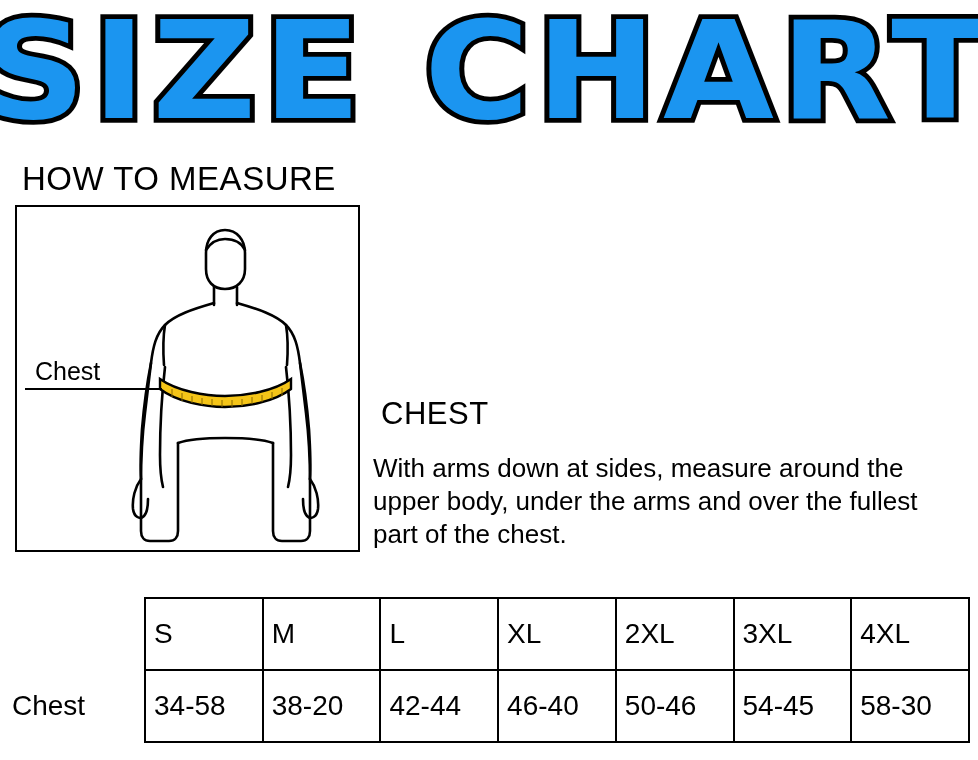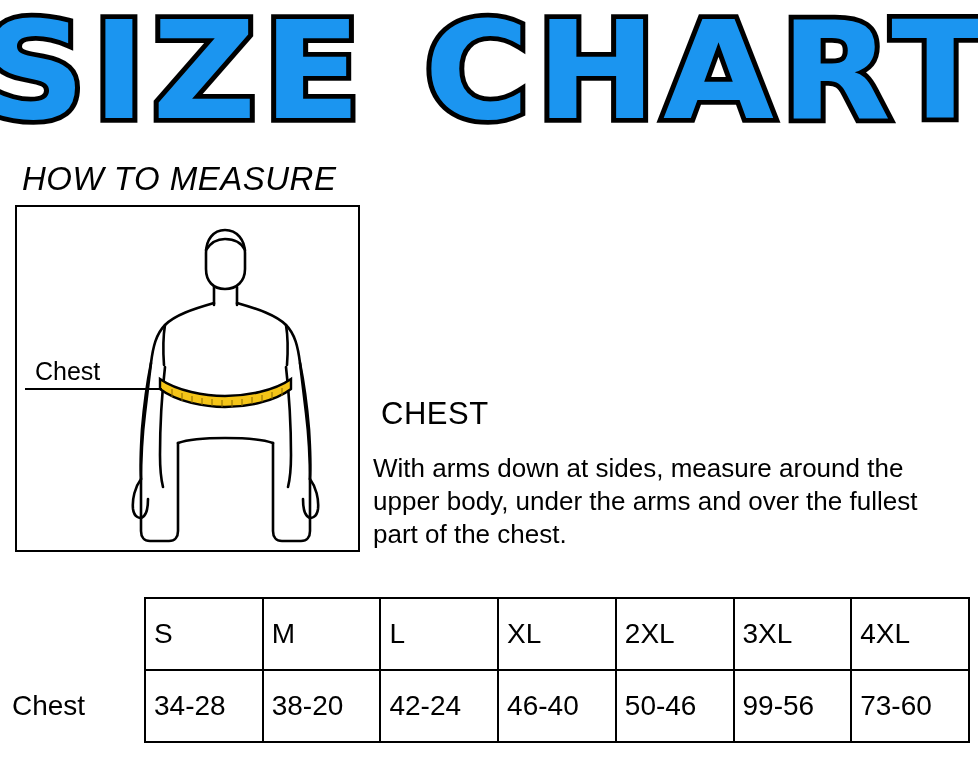--- a/index.html
+++ b/index.html
@@ -40,21 +40,20 @@
   }
 
   
   .howto {
     position: absolute;
     left: 22px;
     top: 160px;
     font-size: 33px;
     font-family: "Liberation Sans", sans-serif;
     letter-spacing: 0.5px;
-    font-style: italic;
   }
 
   
   .figure-box {
     position: absolute;
     left: 15px;
     top: 205px;
     width: 345px;
     height: 347px;
     border: 2px solid #000;
@@ -200,22 +199,22 @@
       <td>S</td>
       <td>M</td>
       <td>L</td>
       <td>XL</td>
       <td>2XL</td>
       <td>3XL</td>
       <td>4XL</td>
     </tr>
     <tr>
       <td class="rowhead col-first">Chest</td>
-      <td>34-28</td>
+      <td>34-58</td>
       <td>38-20</td>
-      <td>42-24</td>
+      <td>42-44</td>
       <td>46-40</td>
       <td>50-46</td>
-      <td>99-56</td>
-      <td>73-60</td>
+      <td>54-45</td>
+      <td>58-30</td>
     </tr>
   </tbody>
 </table>
 
 </body></html>

